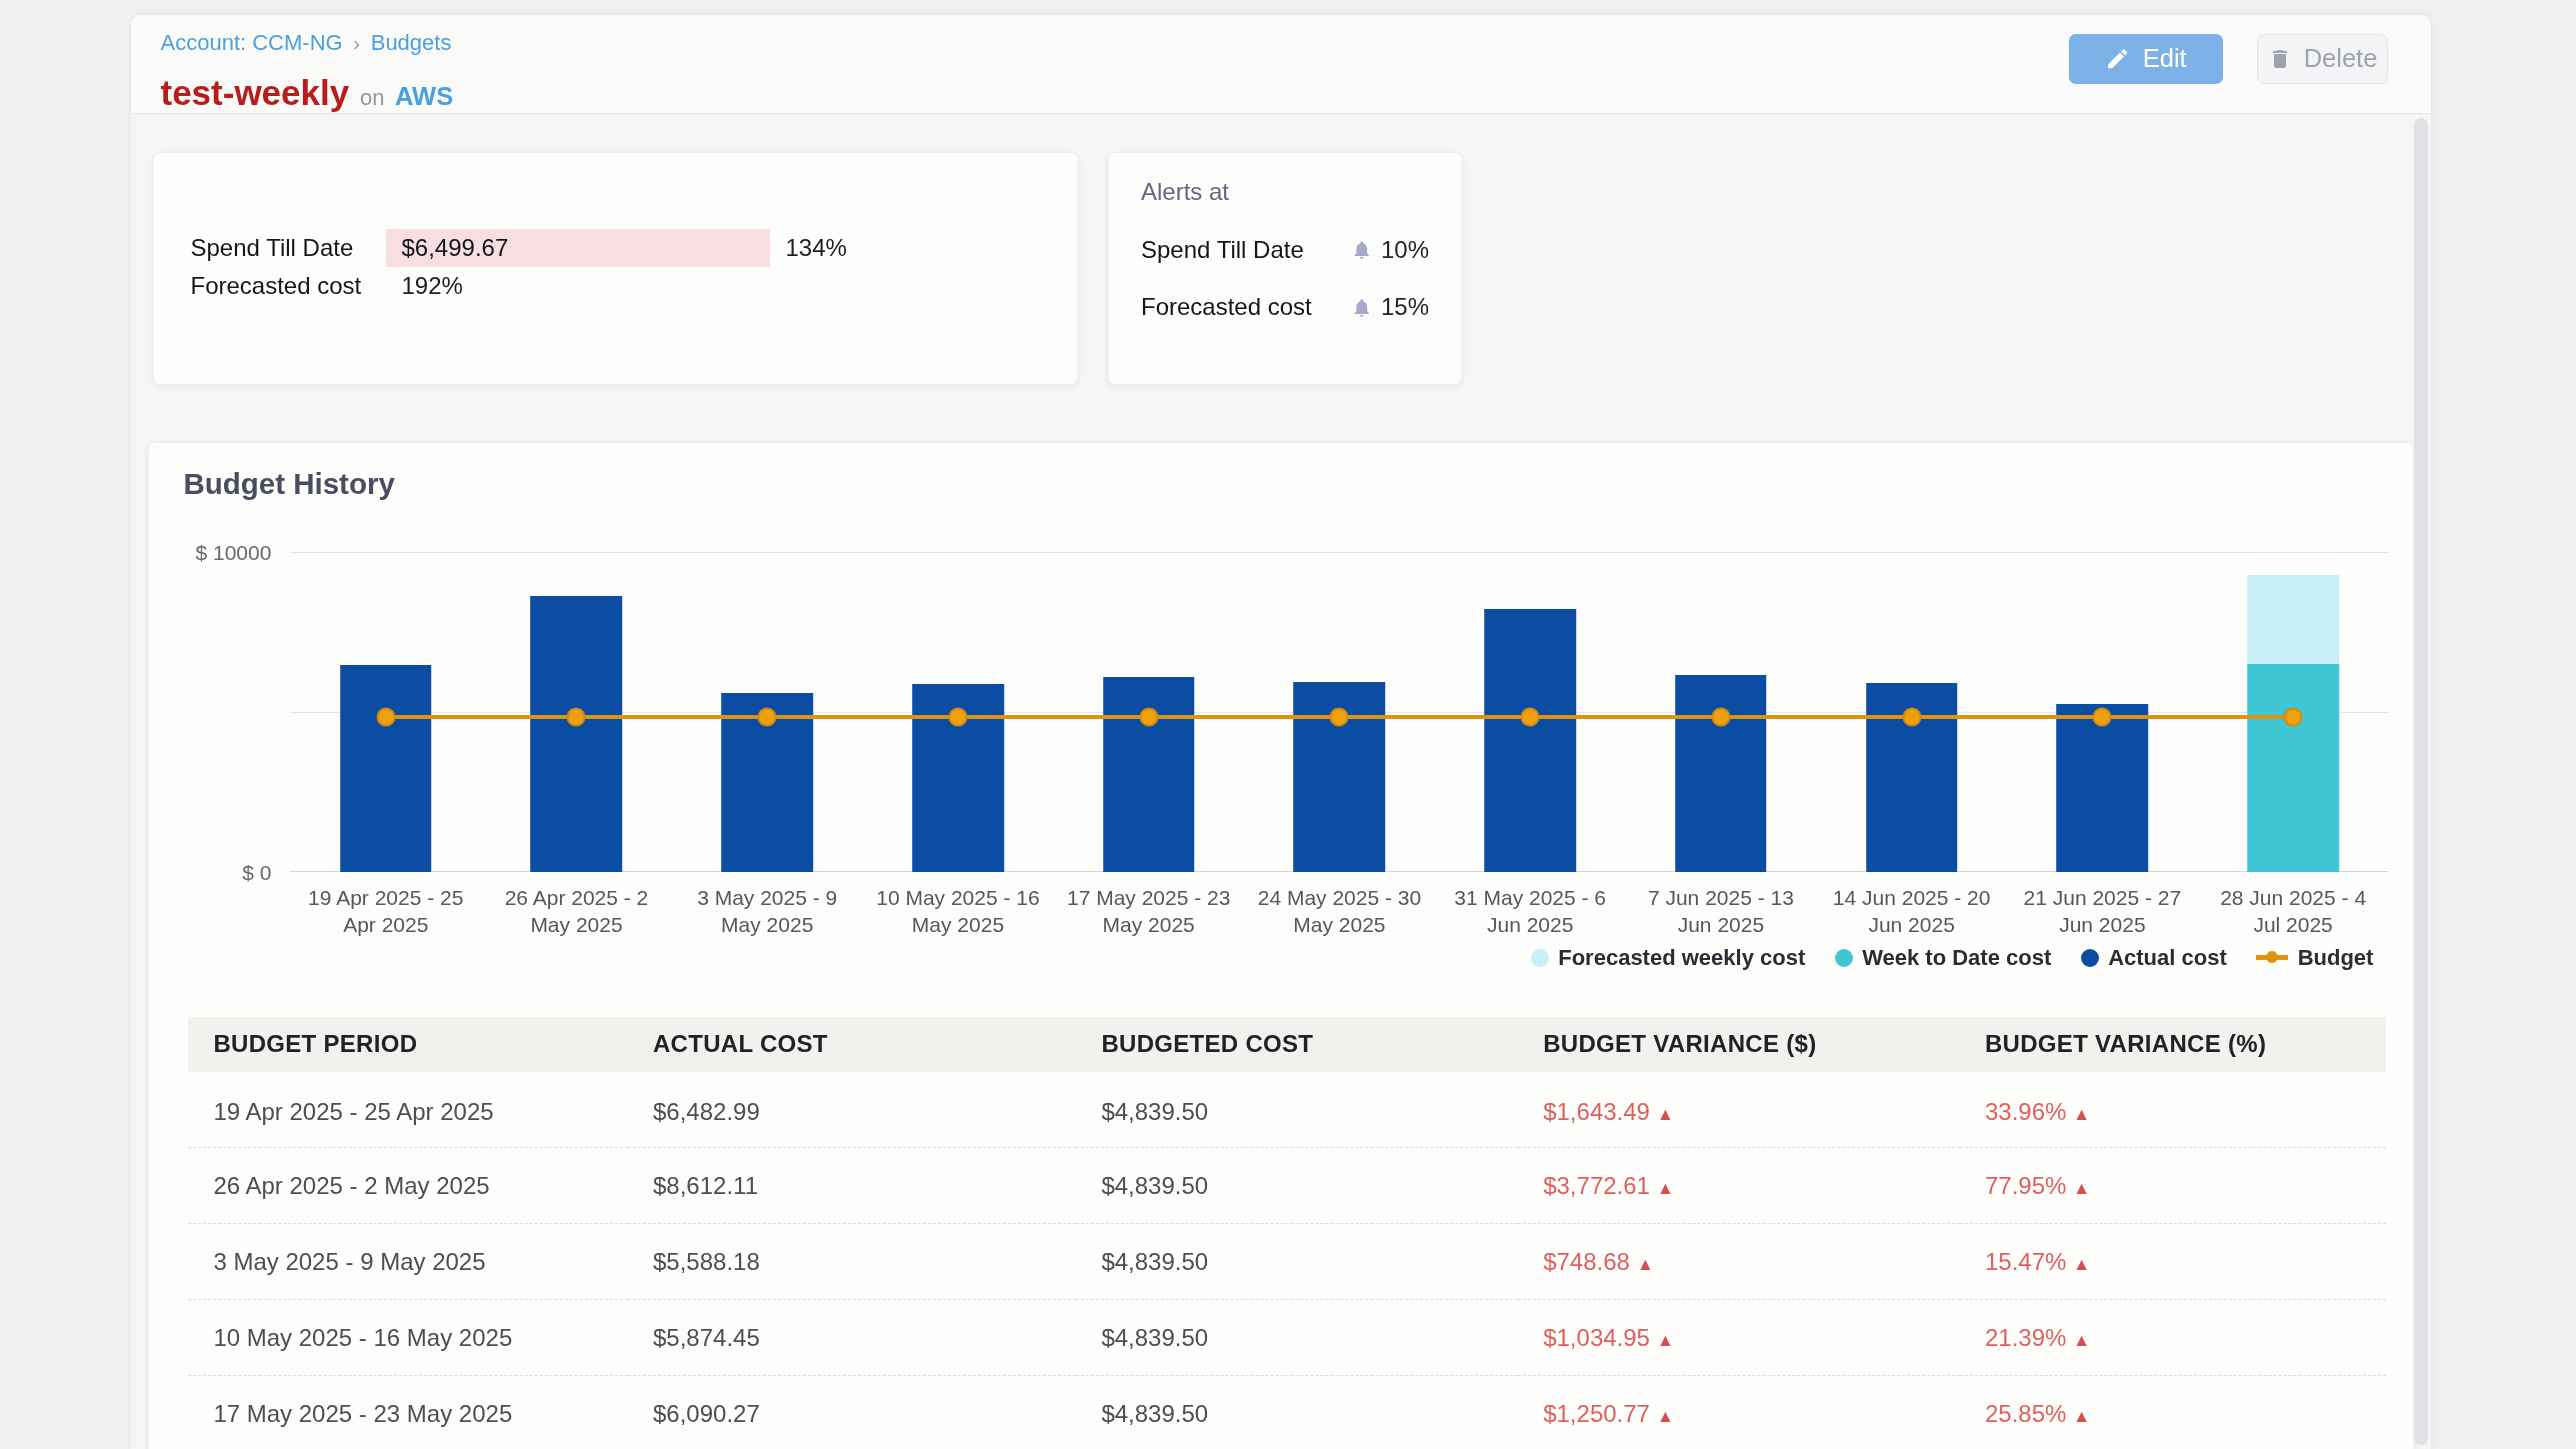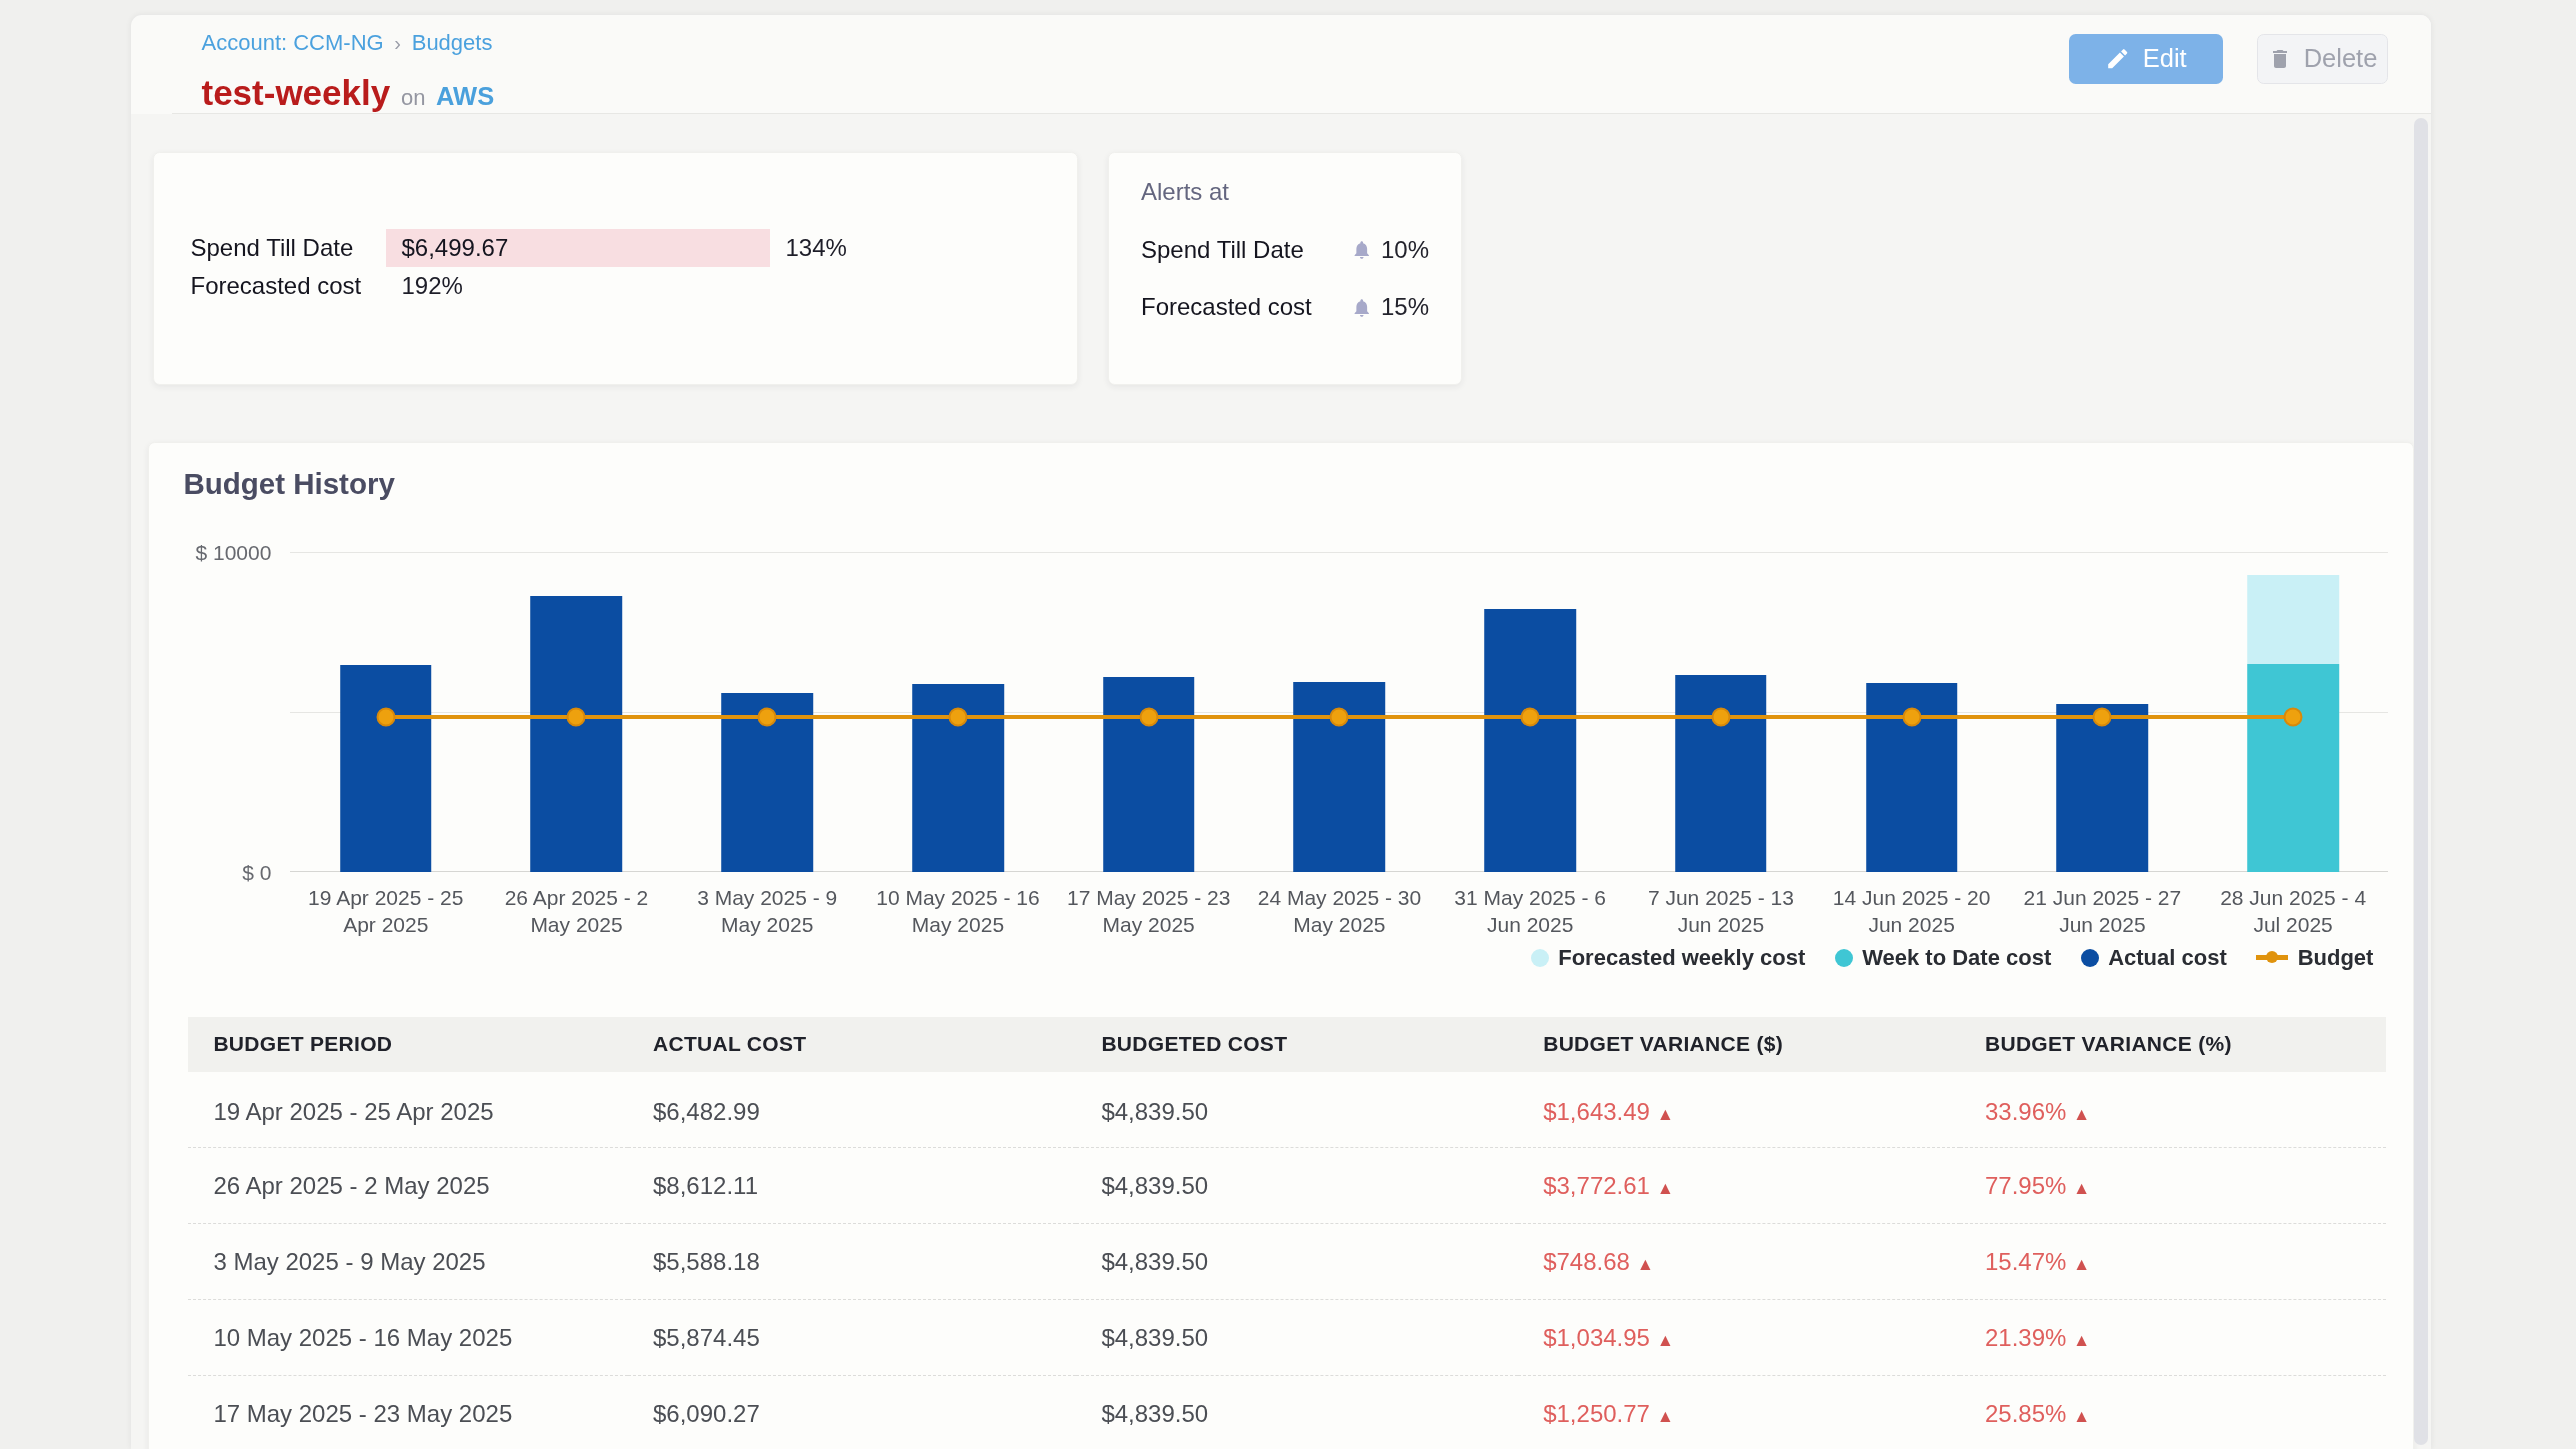--- a/index.html
+++ b/index.html
@@ -4,21 +4,21 @@
 <style>
   * { margin:0; padding:0; box-sizing:border-box; }
   html,body { width:2576px; height:1449px; overflow:hidden; }
   body { background:#f0f0ee; font-family:"Liberation Sans", sans-serif; color:#1d1d28; }
 
   .main-panel { position:absolute; left:131px; top:14.8px; width:2300px; height:1434px;
     background:#fafaf8; border-radius:10.7px 10.7px 0 0; box-shadow:0 0 6.7px rgba(30,30,40,.07);
     overflow:hidden; }
 
   
-  .page-header { position:relative; height:99px; border-bottom:1.3px solid #e7e7e4; background:#fafaf8;margin-left:41px; }
+  .page-header { position:relative; height:99px; border-bottom:1.3px solid #e7e7e4; background:#fafaf8; }
   .breadcrumb { position:absolute; left:29.5px; top:14.8px; font-size:22px; color:#4ba1de; }
   .breadcrumb a { color:#4ba1de; text-decoration:none; cursor:pointer; }
   .crumb-sep { color:#9a9da8; margin:0 10.7px; font-size:20px; }
   .title-row { position:absolute; left:29.5px; top:58px; display:flex; align-items:baseline; }
   .page-title { font-size:35px; font-weight:700; color:#b91c1c; }
   .title-on { font-size:22px; color:#9496a1; margin:0 10.7px; }
   .title-platform { font-size:25.5px; font-weight:700; color:#4aa0dc; }
   .header-actions { position:absolute; right:43px; top:19px; display:flex; gap:34px; }
   .btn { display:flex; align-items:center; justify-content:center; gap:12px; height:50px;
     border-radius:6.7px; font-size:25.5px; cursor:pointer; border:none; }
@@ -83,21 +83,21 @@
   .lm-fc { background:#c9f0f6; }
   .lm-wtd { background:#3fc6d4; }
   .lm-actual { background:#0b4da2; }
   .lm-budget { position:relative; width:32px; height:18px; }
   .lm-budget .line { position:absolute; top:6.7px; left:0; width:32px; height:4.7px; background:#e0930d; }
   .lm-budget .dot { position:absolute; top:2.7px; left:10px; width:12px; height:12px; border-radius:50%; background:#e0930d; }
 
   
   .budget-table { position:absolute; left:39px; top:574px; width:2198px; border-collapse:collapse; table-layout:fixed; }
   .budget-table thead tr { background:#f1f1ee; height:55px; }
-  .budget-table th { font-size:21px; font-weight:700; color:#20222a; text-align:left; padding-left:25px;
+  .budget-table th { font-size:24px; font-weight:700; color:#20222a; text-align:left; padding-left:25px;
     letter-spacing:0.3px; text-transform:uppercase; }
   .budget-table td { font-size:24px; color:#4b4e54; text-align:left; padding-left:25px; height:76px; }
   .budget-table tbody tr { border-bottom:1.3px dashed #dcdcda; }
   .budget-table tbody tr:first-child td { padding-top:4px; }
   .col1 { width:20.0%; } .col2 { width:20.4%; } .col3 { width:20.1%; } .col4 { width:20.1%; } .col5 { width:19.4%; }
   .variance { color:#df5f5d; }
   .tri { color:#d0514f; font-size:17.4px; margin-left:6.7px; }
 
   .icon-svg { display:block; }
 </style>

